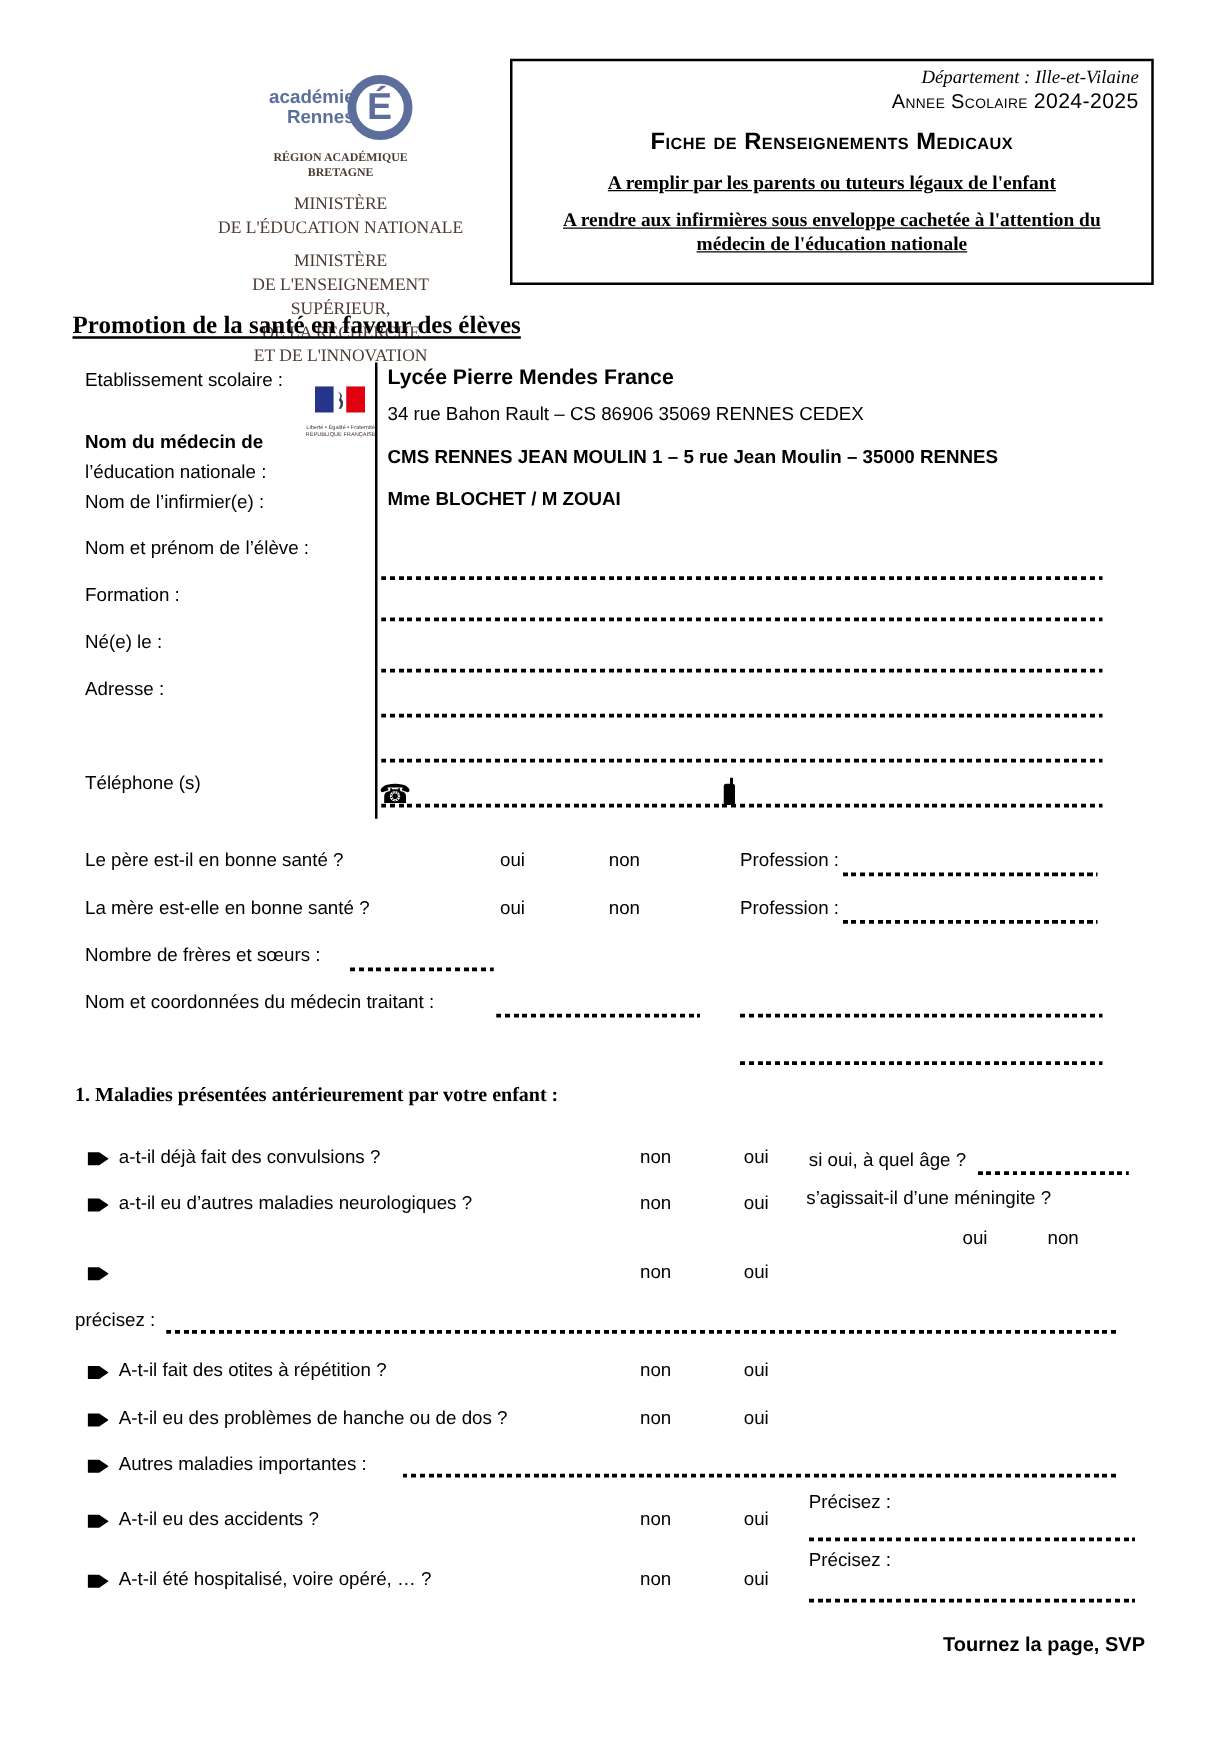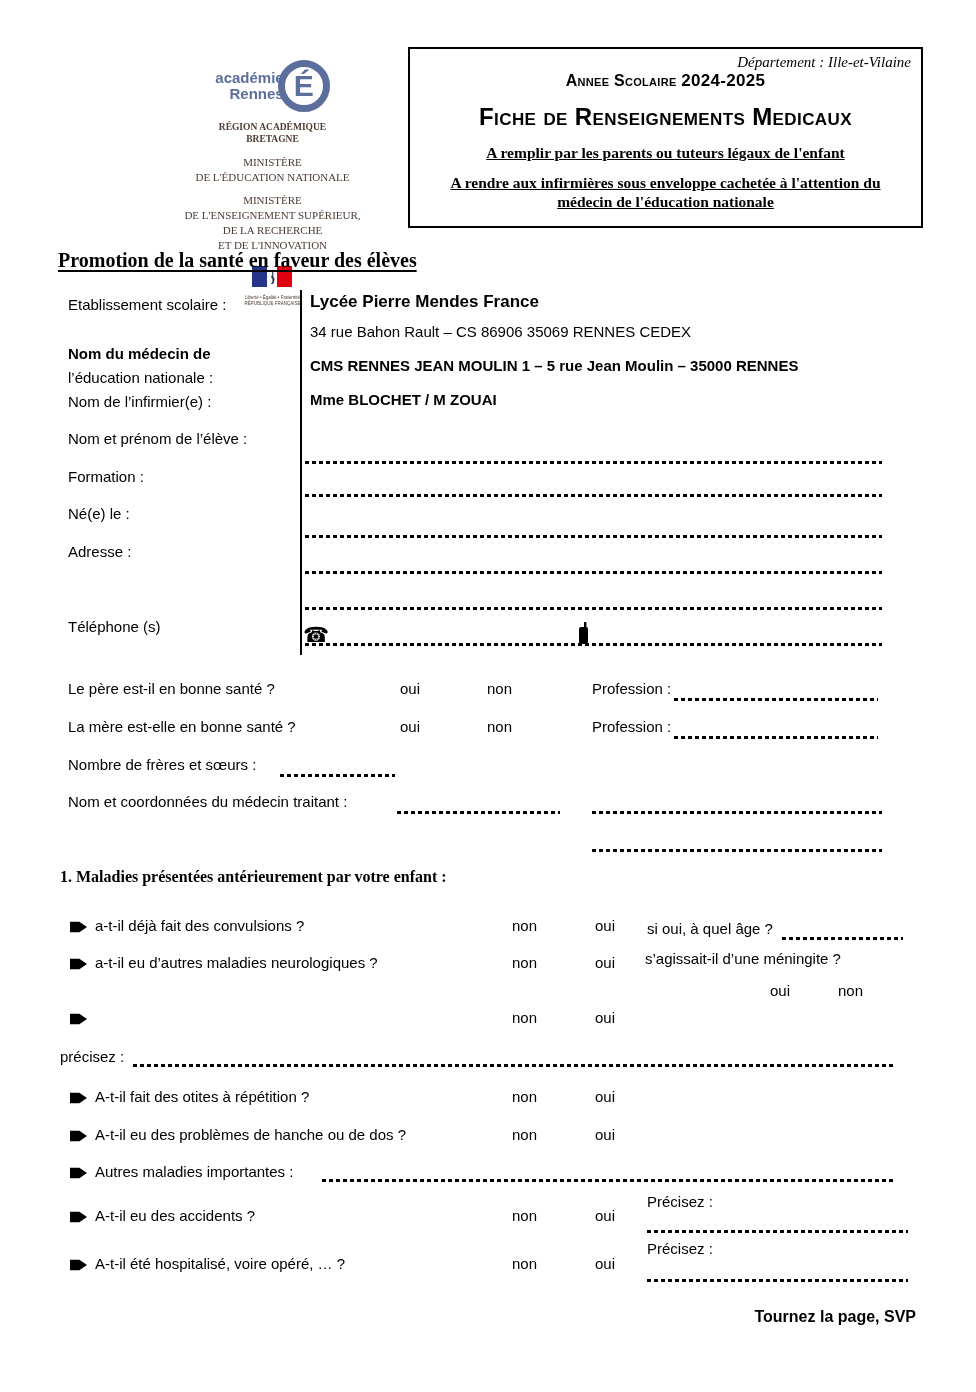--- a/index.html
+++ b/index.html
@@ -21,33 +21,33 @@
   
   .logo-block { left:170px; top:60px; width:205px; text-align:center; }
   .acad-row { display:flex; justify-content:center; align-items:center; }
   .acad-text { text-align:right; color:#5c6f9c; font-weight:bold; font-size:15px; line-height:1.1; margin-right:-6px; position:relative; z-index:2; }
   .acad-circle {
     width:52px; height:52px; border:7px solid #5c6f9c; border-radius:50%;
     color:#5c6f9c; font-weight:bold; font-size:30px;
     display:flex; align-items:center; justify-content:center;
   }
   .region-txt { margin-top:9px; font-family:"Liberation Serif", serif; font-weight:bold; font-size:9.5px; color:#4d3b33; line-height:1.3; }
-  .minis-txt { margin-top:9px; font-family:"Liberation Serif", serif; font-size:11px; color:#4d3b33; line-height:1.35; }
+  .minis-txt { margin-top:9px; font-family:"Liberation Serif", serif; font-size:14px; color:#4d3b33; line-height:1.35; }
   .flag-wrap { margin-top:13px; display:inline-block; }
   .flag-caption { font-size:4.5px; color:#4d3b33; line-height:1.3; }
 
   
   .hdr-box {
     left:408px; top:47px; width:515px; height:181px;
     border:2px solid #000; padding:5px 10px 0 10px; text-align:center;
   }
   .hdr-dept { text-align:right; font-family:"Liberation Serif", serif; font-style:italic; font-size:15px; }
-  .hdr-annee { text-align:center; font-weight:bold; font-size:16px; font-variant:small-caps; letter-spacing:.3px; }
+  .hdr-annee { text-align:right; font-weight:normal; font-size:16px; font-variant:small-caps; letter-spacing:.3px; }
   .hdr-annee .year { font-size:17px; }
-  .hdr-title { margin-top:12px; font-weight:bold; font-size:24px; font-variant:small-caps; letter-spacing:.4px; }
+  .hdr-title { margin-top:12px; font-weight:bold; font-size:19px; font-variant:small-caps; letter-spacing:.4px; }
   .hdr-sub { margin-top:13px; font-family:"Liberation Serif", serif; font-weight:bold; font-size:15.5px; text-decoration:underline; }
   .hdr-sub2 { margin-top:11px; padding:0 14px; line-height:1.25; }
 
   .page-title {
     left:58px; top:249px; font-family:"Liberation Serif", serif;
     font-weight:bold; font-size:20px; text-decoration:underline; text-underline-offset:3px;
   }
 
   .vline { left:300px; top:290px; width:2px; height:365px; background:#000; }
 

